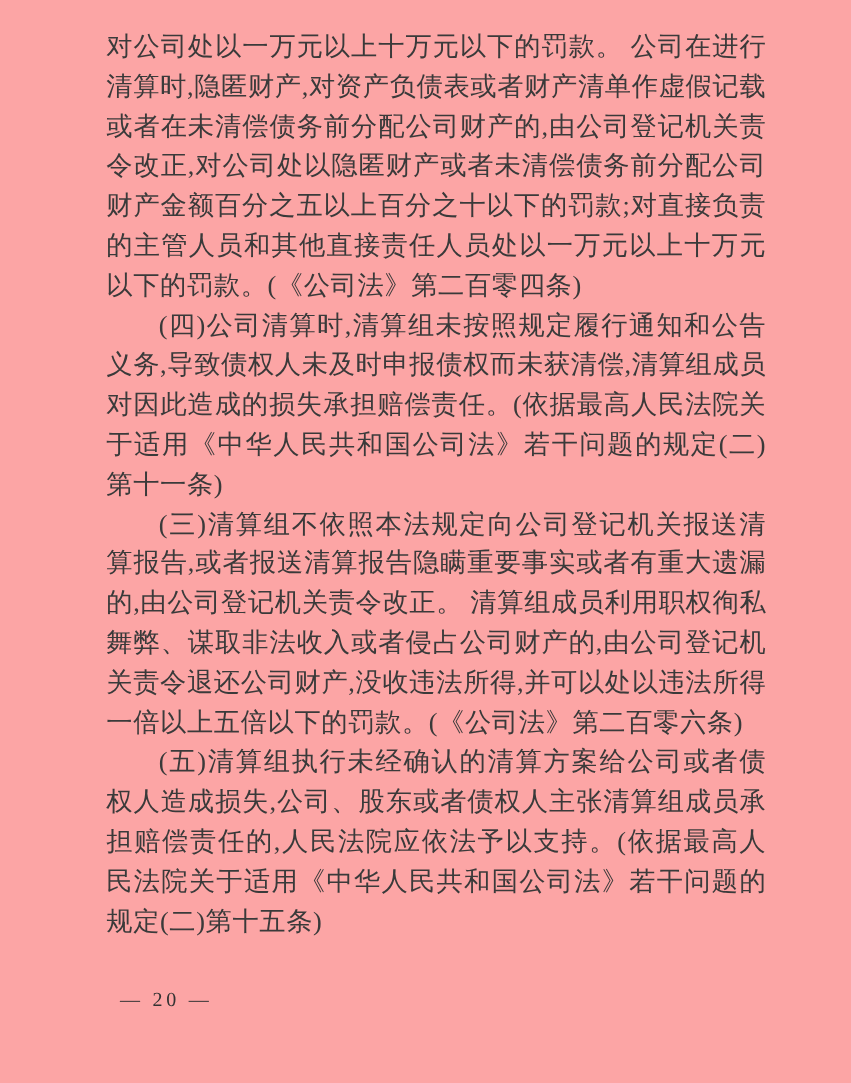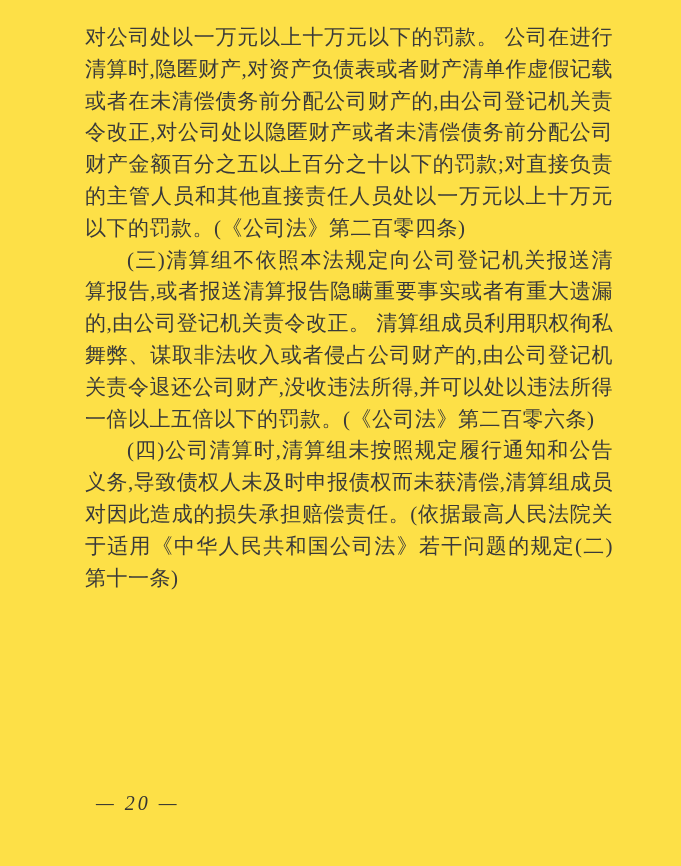--- a/index.html
+++ b/index.html
@@ -10,21 +10,21 @@
   body {
     width: 681px;
     height: 866px;
     position: relative;
     overflow: hidden;
     font-family: "Liberation Serif", "DejaVu Serif", serif;
   }
   .page {
     position: absolute;
     inset: 0;
-    background: #fde047;
+    background: #fca5a5;
   }
   .text-block {
     position: absolute;
     left: 85px;
     top: 22px;
     width: 528px;
   }
   .text-block p {
     margin: 0;
     padding: 0;
@@ -37,30 +37,30 @@
     letter-spacing: 0.5px;
     font-weight: 400;
   }
   .text-block p:first-child {
     text-indent: 0;
   }
   .footer {
     position: absolute;
     left: 96px;
     top: 792px;
-    font-size: 20px;
+    font-size: 16px;
     color: #333333;
     letter-spacing: 3px;
     white-space: nowrap;
-    font-style: italic;
   }
 </style>
 </head>
 <body>
 
 <div class="page">
   <div class="text-block">
     <p>对公司处以一万元以上十万元以下的罚款。 公司在进行清算时,隐匿财产,对资产负债表或者财产清单作虚假记载或者在未清偿债务前分配公司财产的,由公司登记机关责令改正,对公司处以隐匿财产或者未清偿债务前分配公司财产金额百分之五以上百分之十以下的罚款;对直接负责的主管人员和其他直接责任人员处以一万元以上十万元以下的罚款。(《公司法》第二百零四条)</p>
+    <p>(四)公司清算时,清算组未按照规定履行通知和公告义务,导致债权人未及时申报债权而未获清偿,清算组成员对因此造成的损失承担赔偿责任。(依据最高人民法院关于适用《中华人民共和国公司法》若干问题的规定(二)第十一条)</p>
     <p>(三)清算组不依照本法规定向公司登记机关报送清算报告,或者报送清算报告隐瞒重要事实或者有重大遗漏的,由公司登记机关责令改正。 清算组成员利用职权徇私舞弊、谋取非法收入或者侵占公司财产的,由公司登记机关责令退还公司财产,没收违法所得,并可以处以违法所得一倍以上五倍以下的罚款。(《公司法》第二百零六条)</p>
-    <p>(四)公司清算时,清算组未按照规定履行通知和公告义务,导致债权人未及时申报债权而未获清偿,清算组成员对因此造成的损失承担赔偿责任。(依据最高人民法院关于适用《中华人民共和国公司法》若干问题的规定(二)第十一条)</p>
+    <p>(五)清算组执行未经确认的清算方案给公司或者债权人造成损失,公司、股东或者债权人主张清算组成员承担赔偿责任的,人民法院应依法予以支持。(依据最高人民法院关于适用《中华人民共和国公司法》若干问题的规定(二)第十五条)</p>
   </div>
   <div class="footer">— 20 —</div>
 </div>
 
 </body></html>

